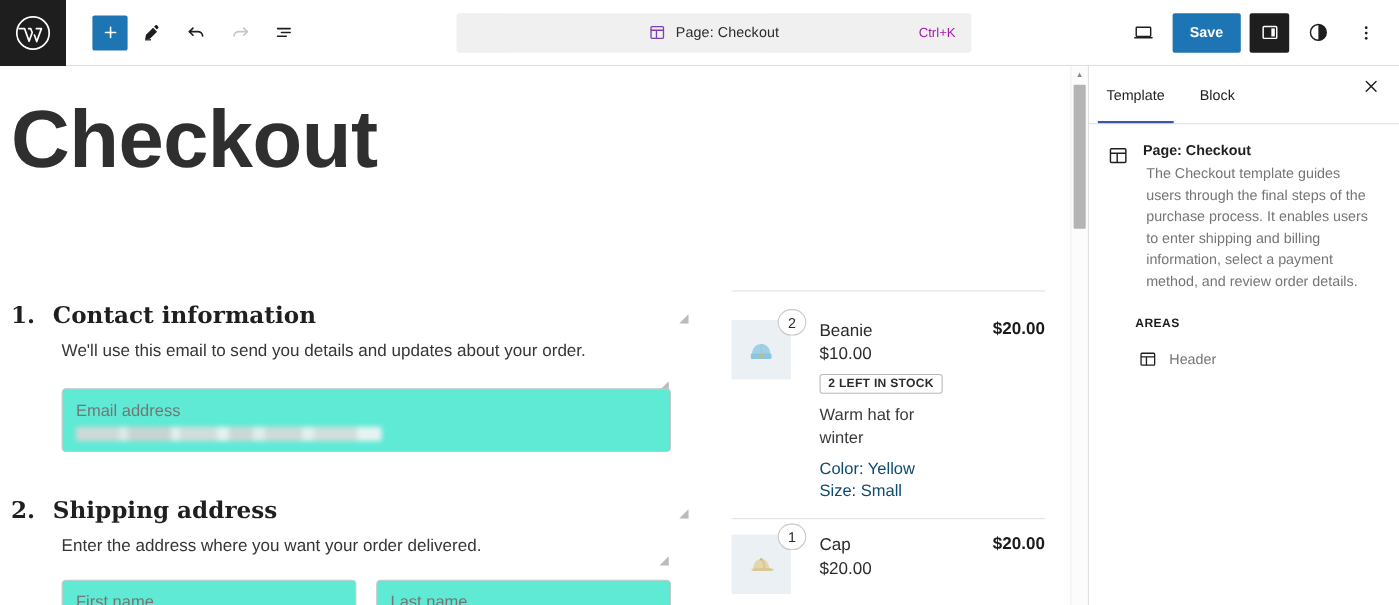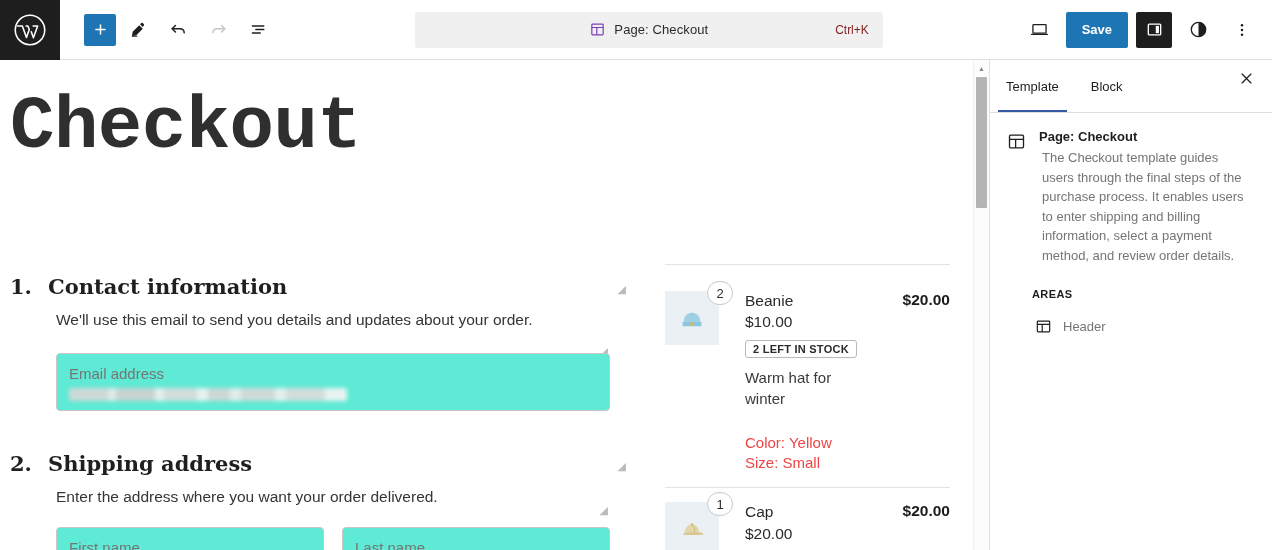--- a/index.html
+++ b/index.html
@@ -106,21 +106,21 @@
   .cb-icon svg { display: block; }
   .cb-label {
     font-size: 13px;
     color: #2b2b2b;
     letter-spacing: 0.1px;
   }
   .cb-shortcut {
     position: absolute;
     right: 14px;
     font-size: 12px;
-    color: #7f1d1d;
+    color: #a21caf;
   }
 
   .tb-right {
     display: flex;
     gap: 8px;
     padding-right: 12px;
     flex: none;
   }
   .save-btn {
     height: 36px;
@@ -159,21 +159,21 @@
   }
   .canvas-inner {
     position: absolute;
     top: 0; left: 0;
     width: 973px;
     height: 490px;
     overflow: hidden;
   }
 
   .page-title {
-    font-family: Liberation Mono, monospace;
+    font-family: Liberation Sans, sans-serif;
     font-weight: 700;
     font-size: 74px;
     line-height: 1;
     color: #2f2f2f;
     margin: 0;
     padding: 30px 0 0 10px;
     letter-spacing: -0.5px;
   }
 
   .checkout-cols {
@@ -355,24 +355,24 @@
     color: #2b2b2b;
   }
   .li-desc {
     margin-top: 10px;
     font-size: 15px;
     line-height: 1.35;
     color: #3a3a3a;
     max-width: 120px;
   }
   .li-variants {
-    margin-top: 24px;
+    margin-top: 8px;
     font-size: 15px;
     line-height: 1.35;
-    color: #ef4444;
+    color: #0c4a6e;
   }
 
   
   .canvas-scrollbar {
     position: absolute;
     top: 60px;
     left: 973px;
     width: 15px;
     height: 490px;
     background: #fcfcfc;

